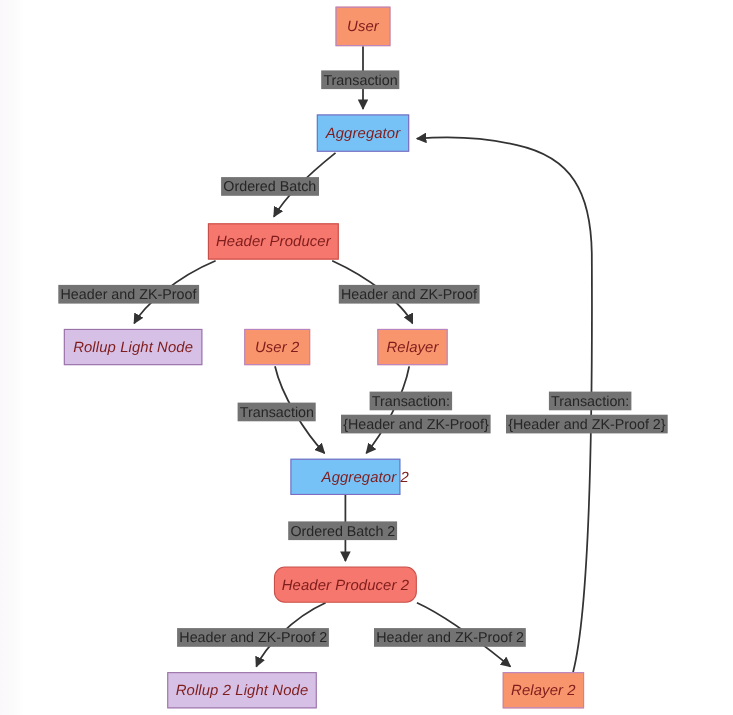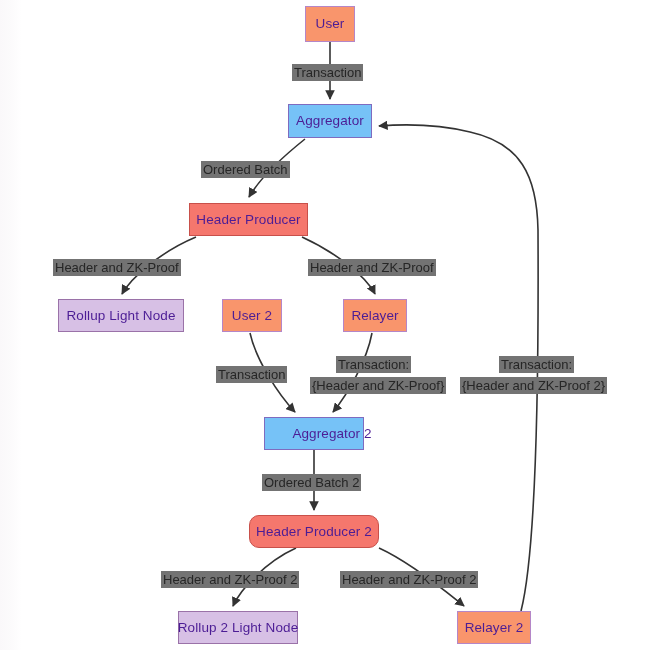--- a/index.html
+++ b/index.html
@@ -32,25 +32,26 @@
     width: 666px; height: 650px;
   }
   .node {
     position: absolute;
     box-sizing: border-box;
     display: flex;
     align-items: center;
     justify-content: center;
     font-size: 13.5px;
     line-height: 1;
-    color: #4c1d95;
+    color: #7f1d1d;
     border-width: 1px;
     border-style: solid;
     white-space: nowrap;
     letter-spacing: 0.1px;
+    font-style: italic;
   }
   .node.orange  { background: #f9956c; border-color: #b486c8; }
   .node.blue    { background: #76c2f7; border-color: #7f6bbf; }
   .node.red     { background: #f5776d; border-color: #c8504a; }
   .node.purple  { background: #d7c0e5; border-color: #9a72a8; }
 
   .edge-label {
     position: absolute;
     box-sizing: border-box;
     background: #737373;
@@ -108,21 +109,21 @@
   <div class="node red" style="left:189px; top:203px; width:119px; height:33px;">Header Producer</div>
 
   <div class="node orange" style="left:222px; top:299px; width:60px;  height:33px;">User 2</div>
 
   <div class="node orange" style="left:343px; top:299px; width:64px;  height:33px;">Relayer</div>
 
   <div class="node blue" style="left:264px; top:417px; width:100px; height:33px;padding-left:36px;">Aggregator 2</div>
 
   <div class="node red" style="left:249px; top:515px; width:130px; height:33px;border-radius:10px;">Header Producer 2</div>
 
-  <div class="node purple" style="left:178px; top:611px; width:120px; height:33px;">Rollup 2 Light Node</div>
+  <div class="node purple" style="left:152px; top:611px; width:136px; height:33px;">Rollup 2 Light Node</div>
 
   <div class="node orange" style="left:457px; top:611px; width:74px;  height:33px;">Relayer 2</div>
 
   <div class="edge-label" style="left:292px; top:64px;">Transaction</div>
 
   <div class="edge-label" style="left:201px; top:161px;">Ordered Batch</div>
 
   <div class="edge-label" style="left:53px;  top:259px;">Header and ZK-Proof</div>
 
   <div class="edge-label" style="left:308px; top:259px;">Header and ZK-Proof</div>

